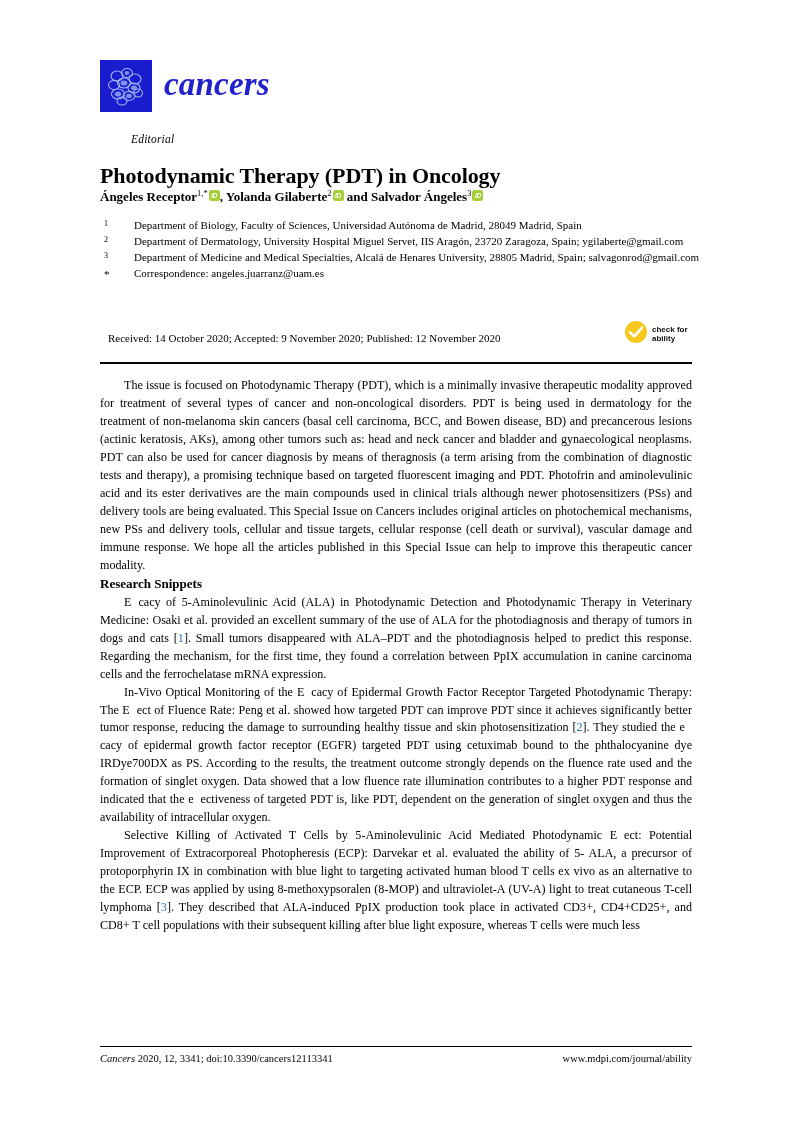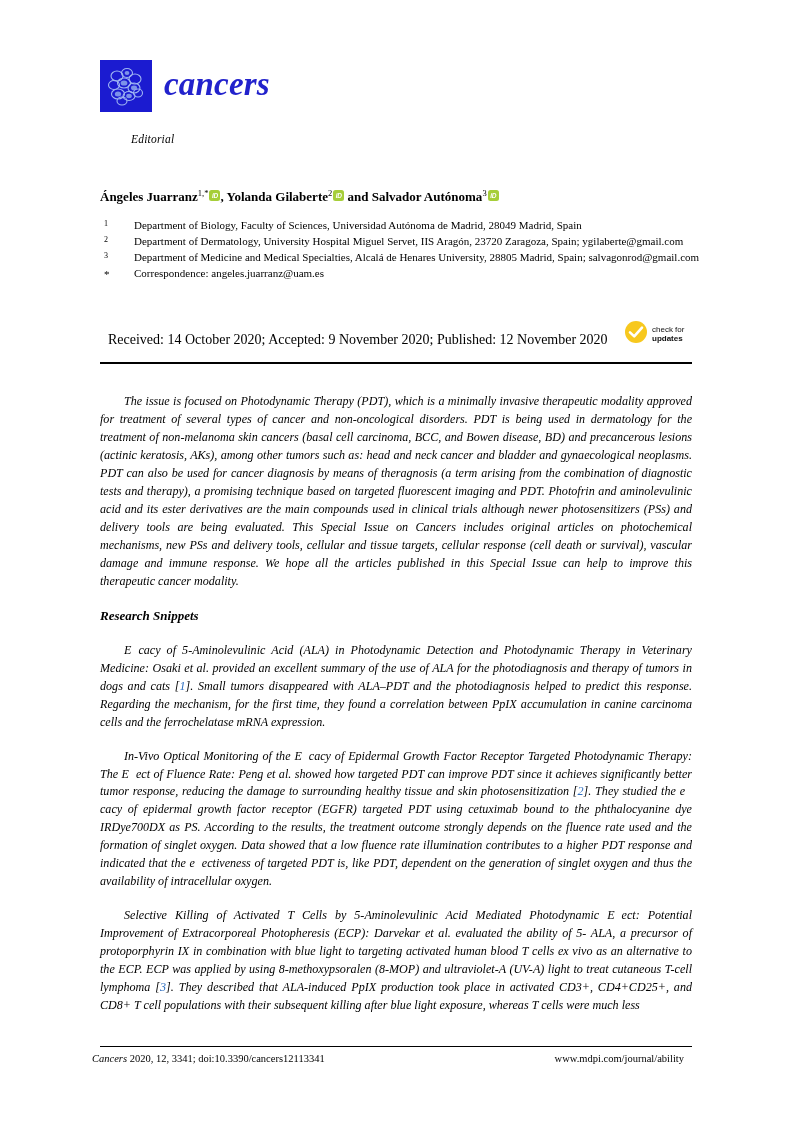--- a/index.html
+++ b/index.html
@@ -136,40 +136,40 @@
   .aff-text {
     flex: 1 1 auto;
     margin-left: 10px;
   }
 
   
   .dates {
     position: absolute;
     left: 108px;
     top: 332px;
-    font-size: 14px;
+    font-size: 11px;
   }
 
   
   .crossmark {
     position: absolute;
     left: 624px;
     top: 320px;
     display: flex;
     align-items: center;
     gap: 4px;
   }
   .cm-circle { flex: 0 0 auto; }
   .cm-text {
     font-family: "Liberation Sans", sans-serif;
     font-size: 8px;
     line-height: 1.15;
     color: #111;
   }
-  .cm-text .l1 { display: block; font-weight: normal; }
+  .cm-text .l1 { display: block; font-weight: bold; }
   .cm-text .l2 { display: block; font-weight: bold; }
 
   
   .rule {
     position: absolute;
     left: 100px;
     top: 362px;
     width: 592px;
     height: 1.5px;
     background: #000;
@@ -179,23 +179,22 @@
   .body {
     position: absolute;
     left: 100px;
     top: 377px;
     width: 592px;
     font-size: 12.1px;
     line-height: 1.485;
     text-align: justify;
   }
   .body p {
-    margin: 16px 0 0 0;
+    margin: 0 0 0 0;
     text-indent: 24px;
-    font-style: italic;
   }
   .body p.no-indent { text-indent: 0; }
   .section-head {
     font-weight: bold;
     font-size: 13px;
     margin: 14px 0 8px 0;
     text-indent: 0;
     text-align: left;
   }
   .cite { color: #2f6fc0; }
@@ -205,21 +204,21 @@
   .footer-rule {
     position: absolute;
     left: 100px;
     top: 1046px;
     width: 592px;
     height: 1px;
     background: #000;
   }
   .footer {
     position: absolute;
-    left: 92px;
+    left: 100px;
     top: 1053px;
     width: 592px;
     font-size: 10.5px;
     display: flex;
     justify-content: space-between;
     align-items: baseline;
   }
   .footer .left em { font-style: italic; }
   .footer .right { }
 </style>
@@ -251,22 +250,23 @@
           <ellipse cx="29" cy="36" rx="2.8" ry="2.2"></ellipse>
           <ellipse cx="27" cy="13" rx="2.4" ry="2"></ellipse>
         </g>
       </svg>
     </div>
     <div class="journal-name">cancers</div>
   </div>
 
   <div class="article-type">Editorial</div>
 
-
-  <div class="authors"><span>Ángeles Juarranz</span><sup>1,*</sup><span class="orcid">iD</span><span>, </span><span>Yolanda Gilaberte</span><sup>2</sup><span class="orcid">iD</span><span> and </span><span>Salvador Autónoma</span><sup>3</sup><span class="orcid">iD</span></div>
+  <h1 class="article-title">Photodynamic Therapy (PDT) in Oncology</h1>
+
+  <div class="authors"><span>Ángeles Receptor</span><sup>1,*</sup><span class="orcid">iD</span><span>, </span><span>Yolanda Gilaberte</span><sup>2</sup><span class="orcid">iD</span><span> and </span><span>Salvador Ángeles</span><sup>3</sup><span class="orcid">iD</span></div>
 
   <div class="affiliations">
     <div class="aff-row">
       <span class="aff-marker">1</span>
       <span class="aff-text">Department of Biology, Faculty of Sciences, Universidad Autónoma de Madrid, 28049 Madrid, Spain</span>
     </div>
     <div class="aff-row">
       <span class="aff-marker">2</span>
       <span class="aff-text">Department of Dermatology, University Hospital Miguel Servet, IIS Aragón, 23720 Zaragoza, Spain; ygilaberte@gmail.com</span>
     </div>
@@ -284,21 +284,21 @@
 
   <div class="crossmark">
     <span class="cm-circle">
       <svg width="24" height="24" viewBox="0 0 24 24" aria-hidden="true">
         <circle cx="12" cy="12" r="11" fill="#f7c81e"></circle>
         <path d="M6 12.4 L10.2 16.4 L18 7.6" fill="none" stroke="#ffffff" stroke-width="2.6" stroke-linecap="round" stroke-linejoin="round"></path>
       </svg>
     </span>
     <span class="cm-text">
       <span class="l1">check for</span>
-      <span class="l2">updates</span>
+      <span class="l2">ability</span>
     </span>
   </div>
 
   <div class="rule"></div>
 
   <div class="body">
 
     <p><span>The issue is focused on Photodynamic Therapy (PDT), which is a minimally invasive therapeutic modality approved for treatment of several types of cancer and non-oncological disorders. PDT is being used in dermatology for the treatment of non-melanoma skin cancers (basal cell carcinoma, BCC, and Bowen disease, BD) and precancerous lesions (actinic keratosis, AKs), among other tumors such as: head and neck cancer and bladder and gynaecological neoplasms. PDT can also be used for cancer diagnosis by means of theragnosis (a term arising from the combination of diagnostic tests and therapy), a promising technique based on targeted fluorescent imaging and PDT. Photofrin and aminolevulinic acid and its ester derivatives are the main compounds used in clinical trials although newer photosensitizers (PSs) and delivery tools are being evaluated. This Special Issue on Cancers includes original articles on photochemical mechanisms, new PSs and delivery tools, cellular and tissue targets, cellular response (cell death or survival), vascular damage and immune response. We hope all the articles published in this Special Issue can help to improve this therapeutic cancer modality.</span></p>
 
     <p class="section-head no-indent">Research Snippets</p>

